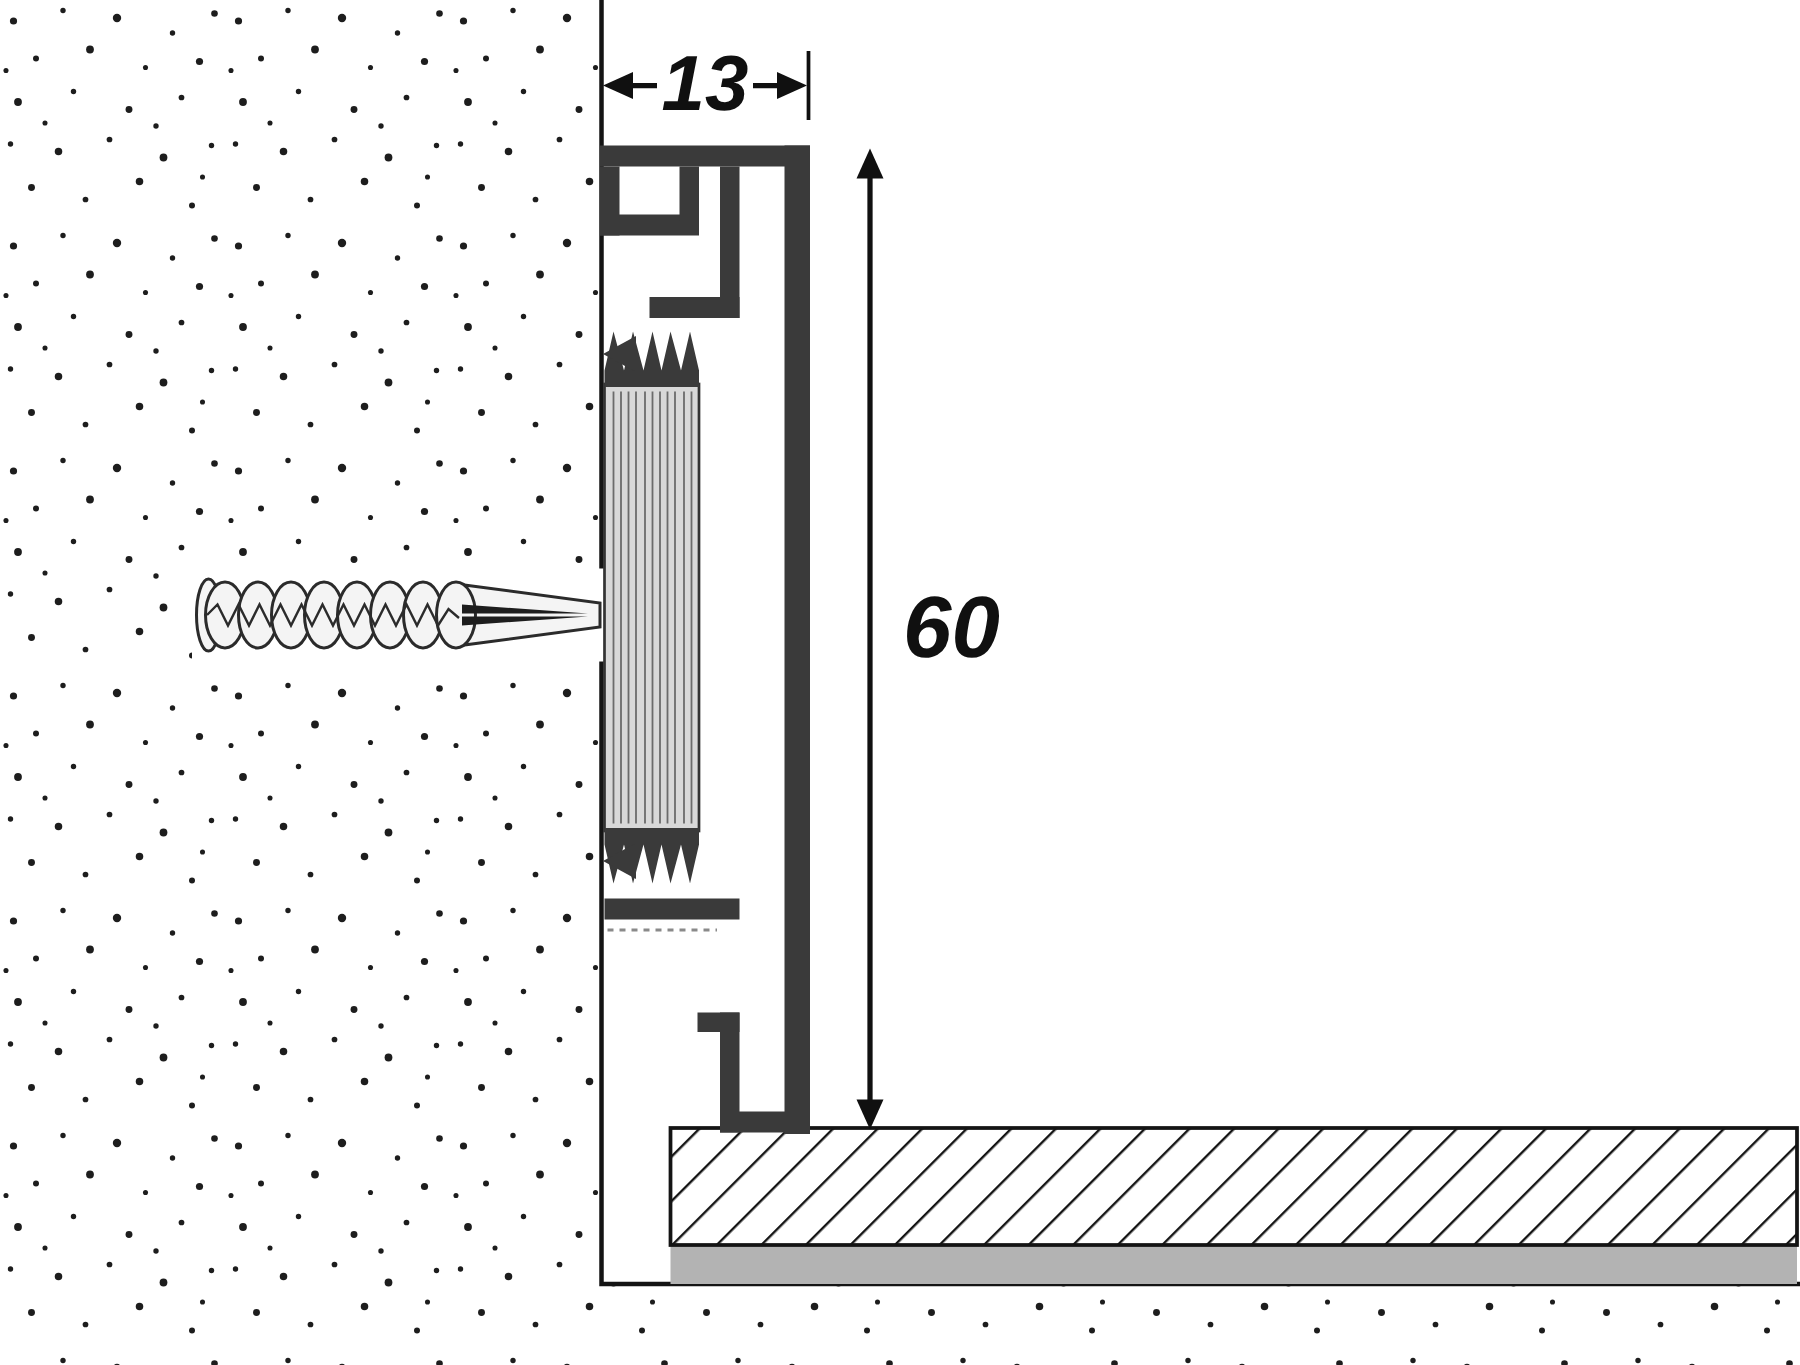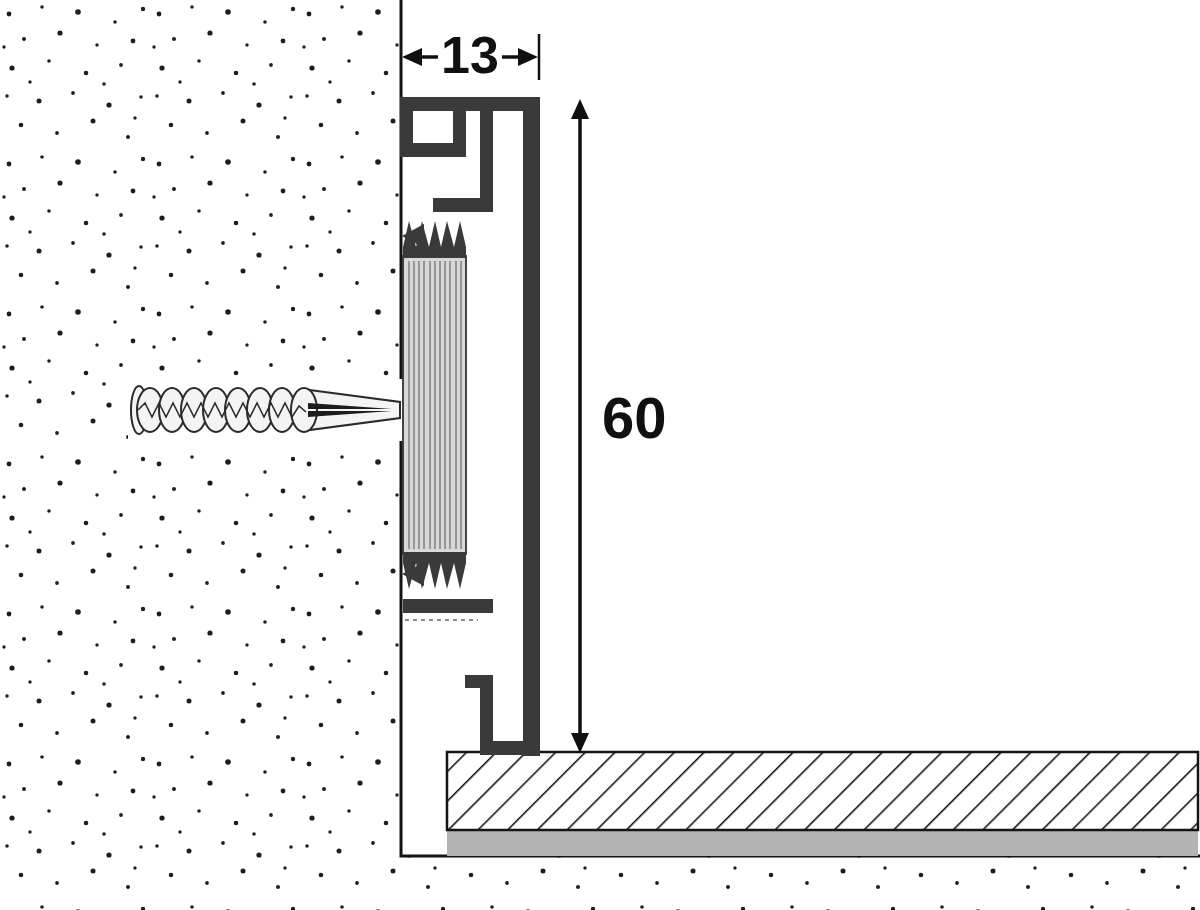--- a/index.html
+++ b/index.html
@@ -1,16 +1,16 @@
 <!DOCTYPE html>
 <html><head>
 <meta charset="utf-8">
 <style>
   html,body{margin:0;padding:0;background:#fff;}
-  .stage{width:1200px;height:910px;position:relative;overflow:hidden;background:#fff;}
+  .stage{width:1200px;height:910px;position:relative;overflow:hidden;background:#fff;font-style:italic;}
   svg{display:block;}
   .dim-text{font-family:"Liberation Sans",sans-serif;font-weight:700;fill:#101010;}
   .dim-sm{font-size:52px;}
   .dim-lg{font-size:58px;}
 </style>
 </head>
 <body>
 
 <div class="stage">
 <svg width="1200" height="910" viewBox="0 0 1200 910">

